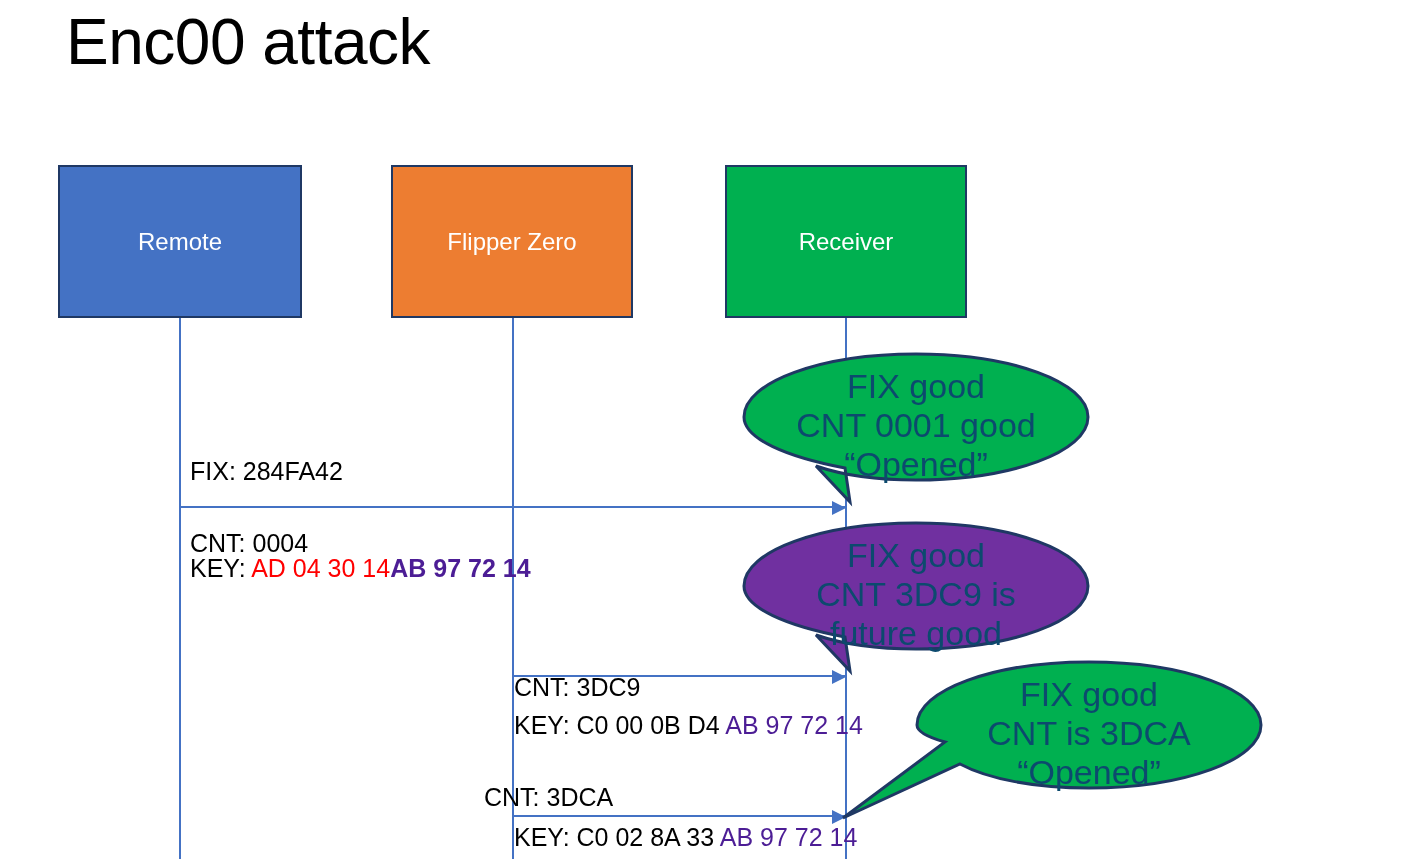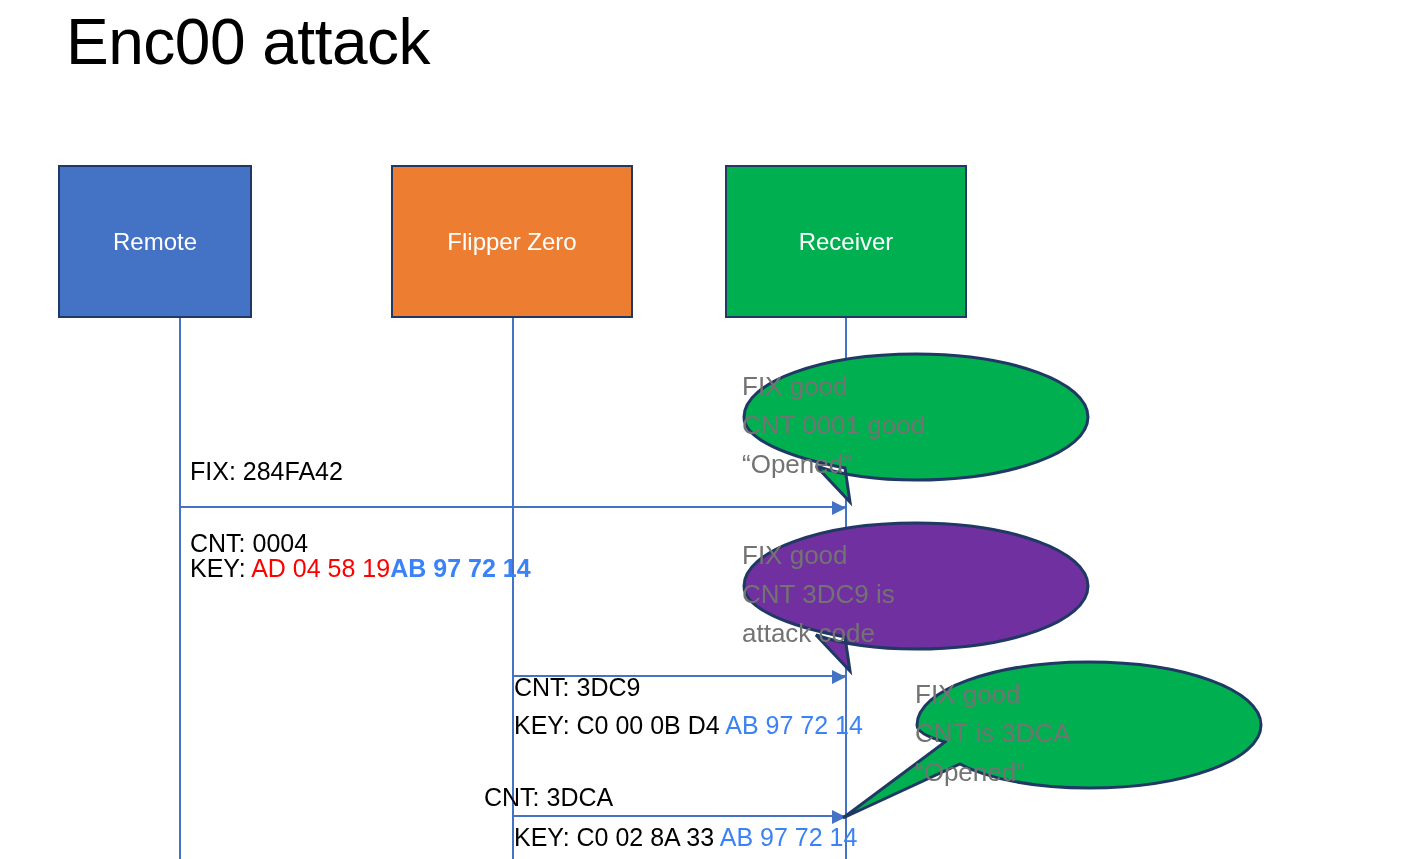--- a/index.html
+++ b/index.html
@@ -39,21 +39,21 @@
     box-sizing: border-box;
     display: flex;
     align-items: center;
     justify-content: center;
     color: #ffffff;
     font-size: 24px;
     line-height: 28px;
     font-weight: 400;
     text-align: center;
   }
-  #actor-remote   { left: 58px;  top: 165px; width: 194px; height: 153px; background: #4472C4; }
+  #actor-remote   { left: 58px;  top: 165px; width: 244px; height: 153px; background: #4472C4; }
   #actor-flipper  { left: 391px; top: 165px; width: 242px; height: 153px; background: #ED7D31; }
   #actor-receiver { left: 725px; top: 165px; width: 242px; height: 153px; background: #00B050; }
 
   
   .lifeline {
     position: absolute;
     width: 0;
     border-left: 2px solid #4472C4;
   }
   #lifeline-remote   { left: 179px; top: 318px; height: 541px; }
@@ -91,42 +91,42 @@
   }
   #msg-fix   { left: 190px; top: 452px; }
   #msg-cnt1  { left: 190px; top: 512px; margin-top: 12px; }
   #msg-key1  { left: 190px; top: 549px; }
   #msg-cnt2  { left: 514px; top: 668px; text-align: right; }
   #msg-key2  { left: 514px; top: 678px; margin-top: 28px; }
   #msg-cnt3  { left: 484px; top: 778px; }
   #msg-key3  { left: 514px; top: 818px; }
 
   .hex-red   { color: #FF0000; }
-  .hex-green { color: #3b82f6; }
+  .hex-green { color: #4c1d95; }
   .bold      { font-weight: bold; }
 
   
   .callout {
     position: absolute;
   }
   .callout svg {
     position: absolute;
     left: 0;
     top: 0;
     overflow: visible;
   }
   .callout-text {
     position: absolute;
     left: 0;
     top: 0;
     width: 100%;
-    color: #737373;
-    font-size: 26px;
+    color: #0c4a6e;
+    font-size: 34px;
     line-height: 39px;
-    text-align: left;
+    text-align: center;
     pointer-events: none;
   }
   #callout-1 { left: 742px; top: 352px; width: 348px; height: 150px; }
   #callout-1 .callout-text { top: 15px; }
   #callout-2 { left: 742px; top: 521px; width: 348px; height: 150px; }
   #callout-2 .callout-text { top: 15px; }
   #callout-3 { left: 915px; top: 660px; width: 348px; height: 150px; }
   #callout-3 .callout-text { top: 15px; }
 </style>
 </head>
@@ -152,21 +152,21 @@
 
   <div class="msg-arrow" id="arrow-1"></div>
   <div class="msg-arrow" id="arrow-2"></div>
   <div class="msg-arrow" id="arrow-3"></div>
 
   <div class="msg-text" id="msg-fix">FIX: 284FA42</div>
 
   <div class="msg-text" id="msg-cnt1">CNT: 0004</div>
 
   <div class="msg-text" id="msg-key1">
-    <span>KEY: </span><span class="hex-red">AD 04 58 19</span><span class="hex-green bold">AB 97 72 14</span>
+    <span>KEY: </span><span class="hex-red">AD 04 30 14</span><span class="hex-green bold">AB 97 72 14</span>
   </div>
 
   <div class="msg-text" id="msg-cnt2">CNT: 3DC9</div>
 
   <div class="msg-text" id="msg-key2">
     <span>KEY: C0 00 0B D4 </span><span class="hex-green">AB 97 72 14</span>
   </div>
 
   <div class="msg-text" id="msg-cnt3">CNT: 3DCA</div>
 
@@ -199,21 +199,21 @@
                C 346 100 269 128 174 128
                C 134 128 100 123 74 114
                L 108 150
                L 103 116
                C 45 105 2 87 2 65
                C 2 30 79 2 174 2 Z" fill="#7030A0" stroke="#1F3864" stroke-width="3"></path>
     </svg>
     <div class="callout-text">
       <div>FIX good</div>
       <div>CNT 3DC9 is</div>
-      <div>attack code</div>
+      <div>future good</div>
     </div>
   </div>
 
   <div class="callout" id="callout-3">
     <svg width="348" height="160" viewBox="0 0 348 160">
       <path d="M 174 2
                C 269 2 346 30 346 65
                C 346 100 269 128 174 128
                C 120 128 73 119 45 104
                L -72 158

